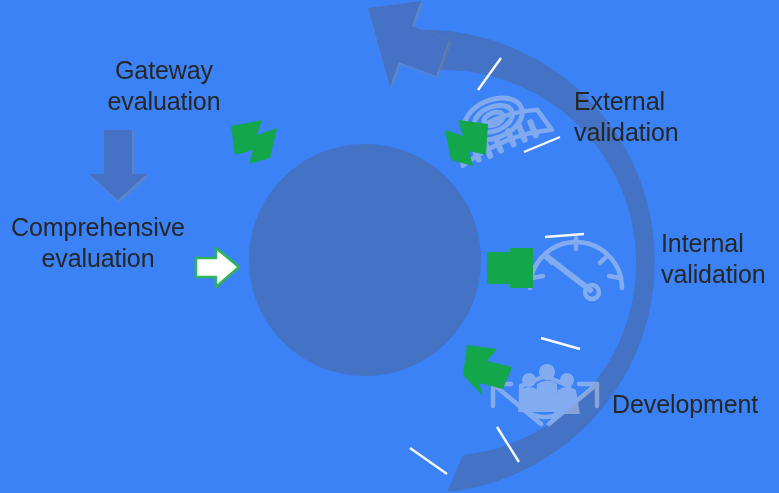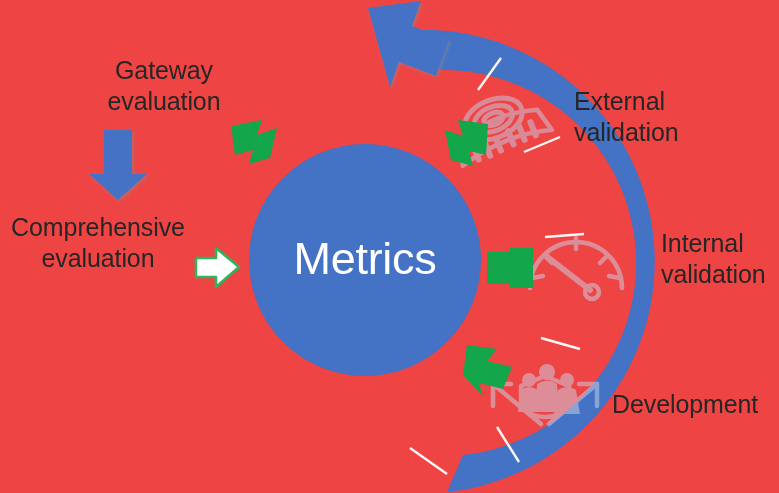--- a/index.html
+++ b/index.html
@@ -8,21 +8,21 @@
     padding: 0;
     background: #ffffff;
   }
   body {
     font-family: "Liberation Sans", sans-serif;
   }
   #canvas {
     position: relative;
     width: 779px;
     height: 493px;
-    background: #ef4444;
+    background: #3b82f6;
     overflow: hidden;
   }
   #vector-layer {
     position: absolute;
     left: 0;
     top: 0;
     width: 779px;
     height: 493px;
   }
   .label {
@@ -256,15 +256,14 @@
 evaluation</div>
 
   <div class="label left-align" id="label-external-validation">External
 validation</div>
 
   <div class="label left-align" id="label-internal-validation">Internal
 validation</div>
 
   <div class="label left-align" id="label-development">Development</div>
 
-  <div id="metrics-circle-text">Metrics</div>
 
 </div>
 
 </body></html>

